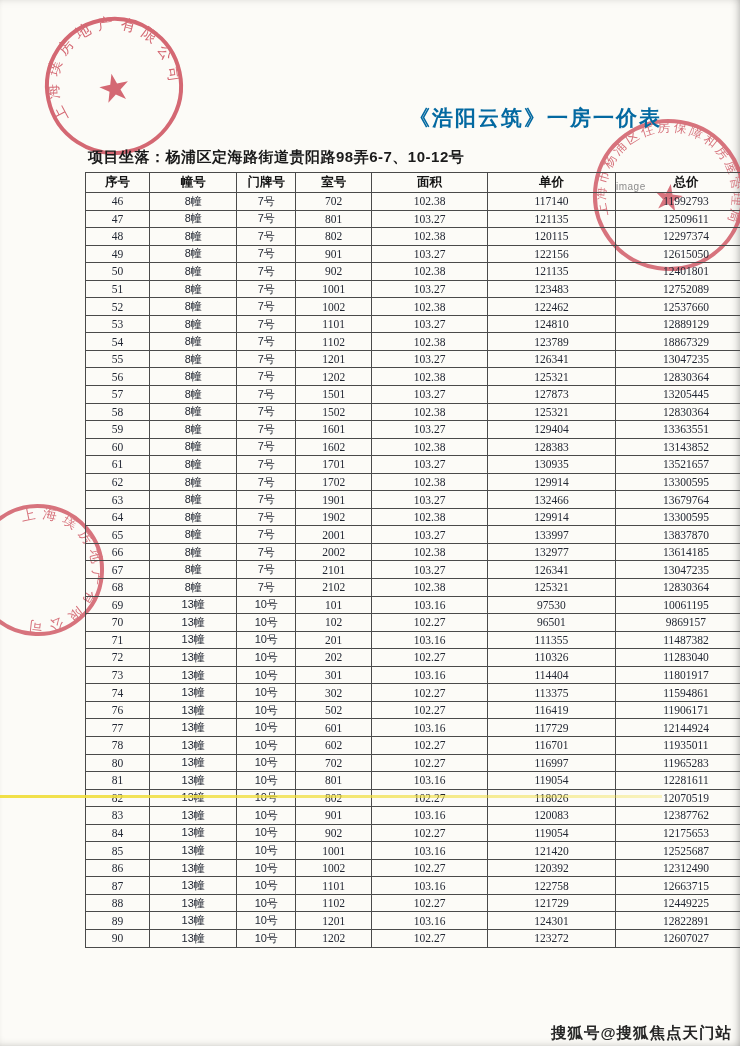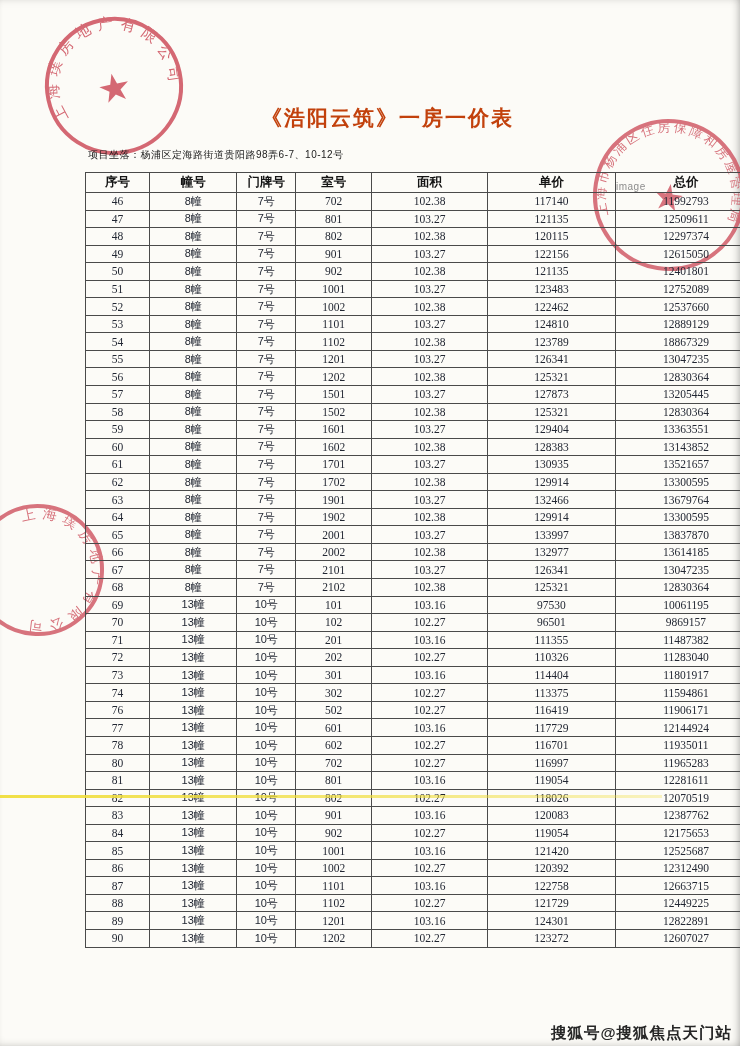--- a/index.html
+++ b/index.html
@@ -7,27 +7,27 @@
     position:relative;
     width:740px;height:1046px;
     margin:0 auto;
     background:#fcfbf7;
     overflow:hidden;
     font-family:"Liberation Sans", sans-serif;
     box-shadow: inset -7px 0 9px -6px rgba(0,0,0,.28), inset 0 -5px 8px -5px rgba(0,0,0,.18), inset 0 6px 8px -6px rgba(0,0,0,.10);
   }
   .doc-title{
     position:absolute; left:85px; top:104px; width:577px;
-    text-align:center; padding-left:28px; box-sizing:border-box;
-    font-size:21px; font-weight:700; letter-spacing:2px; color:#c2410c;
+    text-align:right; padding-left:28px; box-sizing:border-box;
+    font-size:21px; font-weight:700; letter-spacing:2px; color:#0369a1;
     font-family:"Liberation Serif", serif;
   }
   .doc-location{
     position:absolute; left:88px; top:148px;
-    font-size:10px; font-weight:400; color:#1a1a1a; letter-spacing:0.5px;
+    font-size:15px; font-weight:700; color:#1a1a1a; letter-spacing:0.5px;
   }
   table.price-table{
     position:absolute; left:85px; top:172px; width:672px;
     border-collapse:collapse; table-layout:fixed;border-radius:9px;
   }
   .price-table th, .price-table td{
     border:1px solid #4a4a4a;
     text-align:center; vertical-align:middle;
     padding:0; overflow:hidden; white-space:nowrap;
   }

